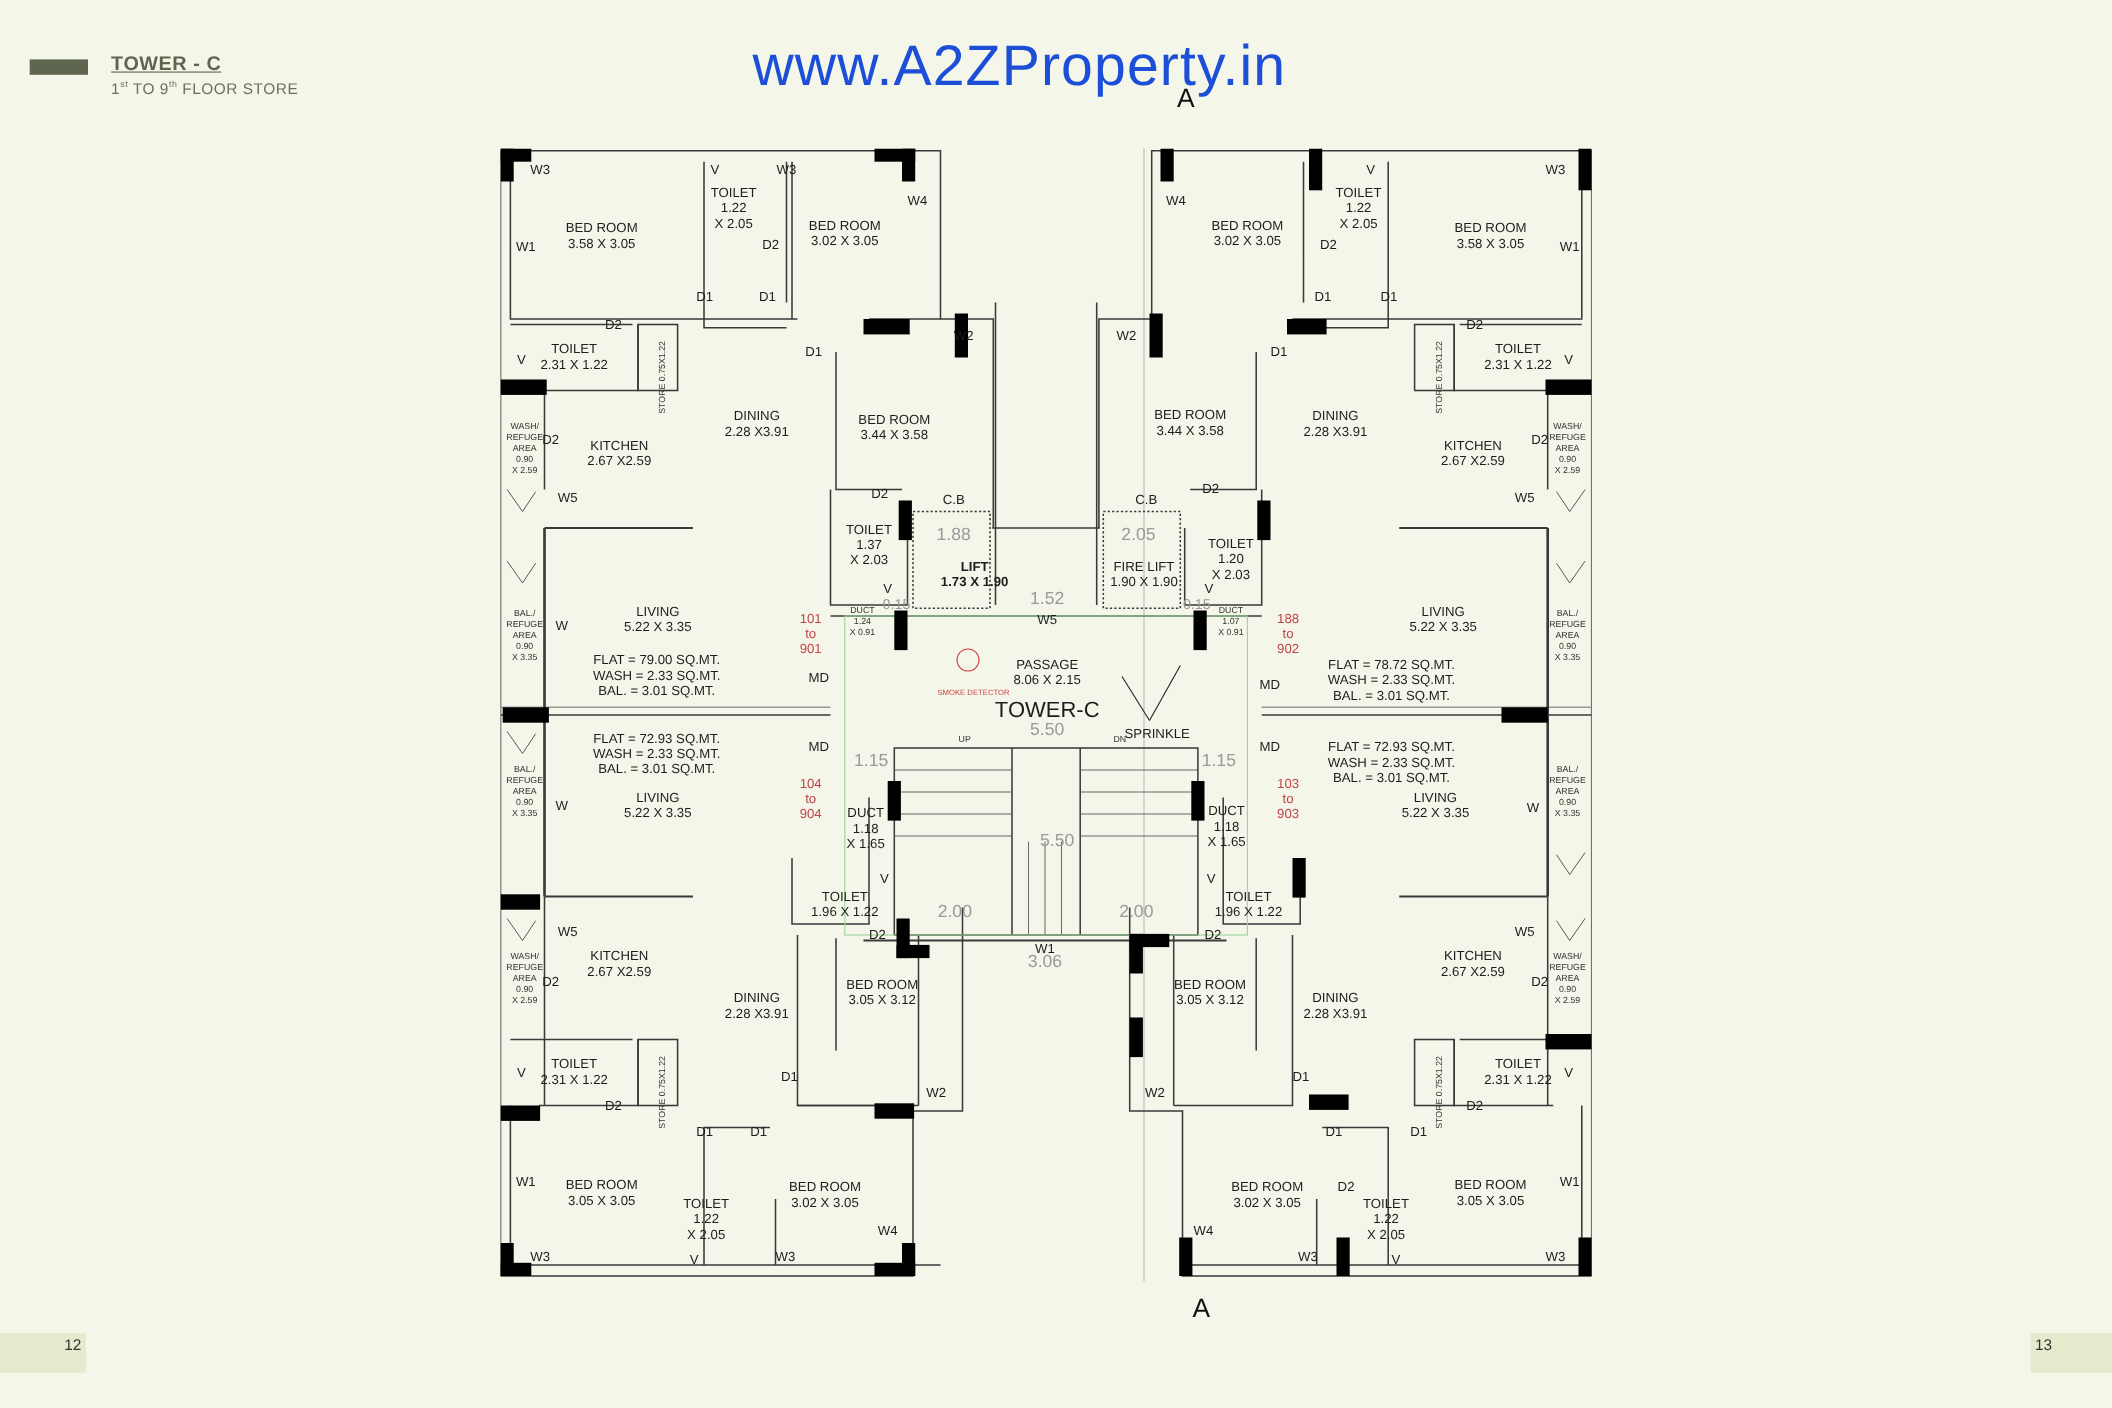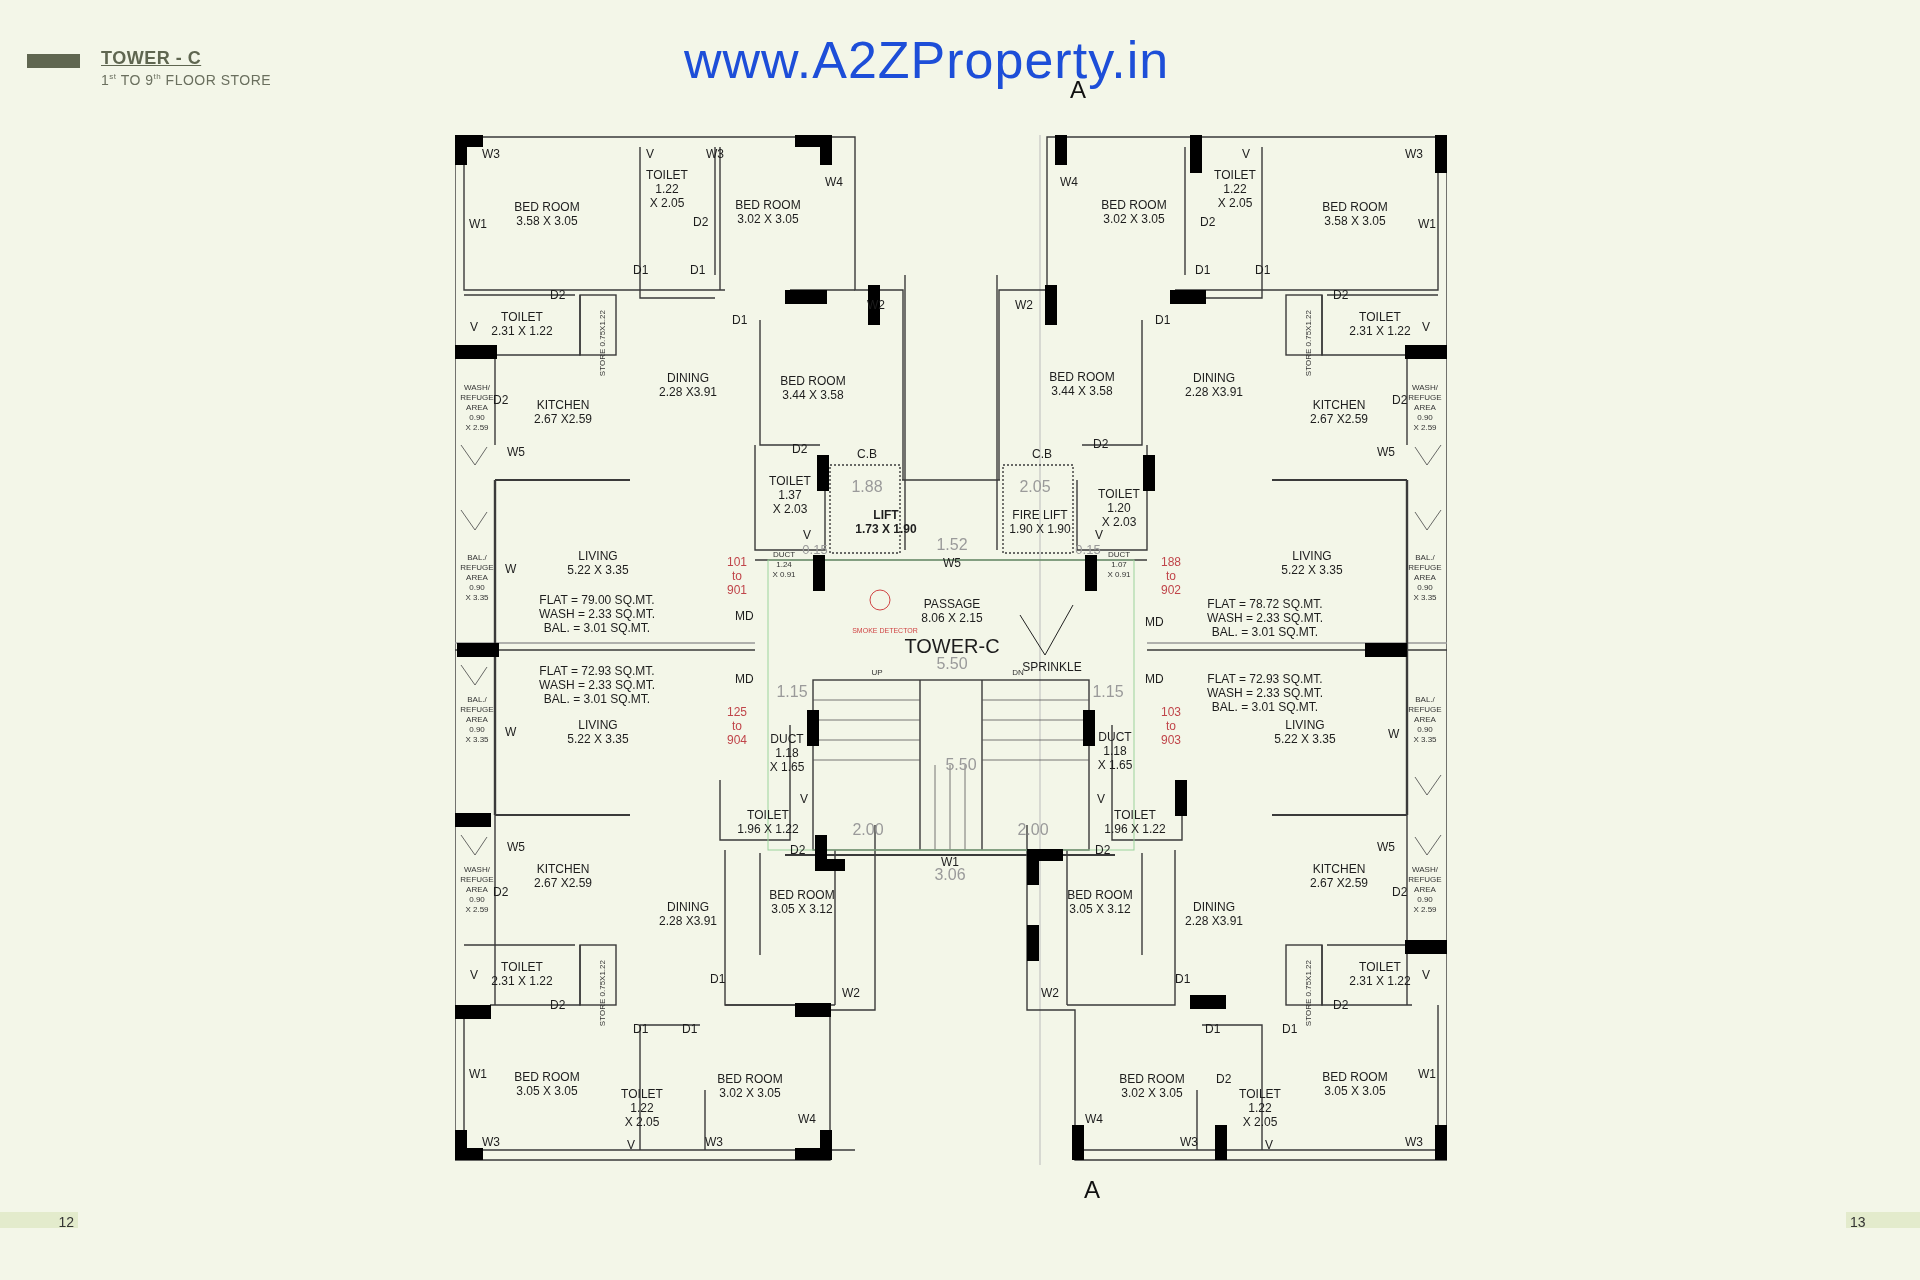--- a/index.html
+++ b/index.html
@@ -3,21 +3,21 @@
 <meta charset="utf-8">
 <style>
   html,body{margin:0;padding:0;}
   body{width:1920px;height:1280px;background:#f3f6e8;position:relative;overflow:hidden;font-family:"Liberation Sans",sans-serif;color:#1d1d1d;}
   .abs{position:absolute;}
   .hdr-bar{left:27px;top:54px;width:53px;height:14px;background:#5f6650;}
   .hdr-title{left:101px;top:48px;font-size:18px;font-weight:bold;color:#5f6650;text-decoration:underline;letter-spacing:0.5px;}
   .hdr-sub{left:101px;top:72px;font-size:14px;color:#6a6f5e;letter-spacing:0.5px;}
   .hdr-sub sup{font-size:8px;}
   .watermark-top{left:684px;top:30px;font-size:52px;color:#1d4ed8;letter-spacing:1px;}
-  .pg{top:1212px;height:16px;background:#e3ebcc;font-size:14px;line-height:20px;color:#333;}
+  .pg{top:1212px;height:36px;background:#e3ebcc;font-size:14px;line-height:20px;color:#333;}
   .pg-left{left:0;width:74px;text-align:right;padding-right:4px;}
   .pg-right{left:1846px;width:74px;padding-left:4px;}
   .secA{font-size:24px;color:#111;}
   .plan{left:455px;top:135px;width:992px;height:1030px;}
   svg.walls{position:absolute;left:0;top:0;}
   .lbl{position:absolute;text-align:center;font-size:12px;line-height:14px;white-space:nowrap;transform:translateX(-50%);color:#1d1d1d;}
   .lbl.sm{font-size:8px;line-height:10px;color:#333;}
   .lbl.tag{font-size:12px;transform:none;}
   .lbl.red{color:#c0454a;font-size:12px;}
   .lbl.big{font-size:20px;line-height:22px;}
@@ -340,21 +340,21 @@
     <div class="lbl" style="left:142px;top:529px;">
         <div>FLAT = 72.93 SQ.MT.</div>
         <div>WASH = 2.33 SQ.MT.</div>
         <div>BAL. = 3.01 SQ.MT.</div>
       </div>
     <div class="lbl" style="left:143px;top:583px;">
         <div>LIVING</div>
         <div>5.22 X 3.35</div>
       </div>
     <div class="lbl red" style="left:282px;top:570px;">
-        <div>125</div>
+        <div>104</div>
         <div>to</div>
         <div>904</div>
       </div>
     <div class="lbl sm" style="left:22px;top:560px;">
         <div>BAL./</div>
         <div>REFUGE</div>
         <div>AREA</div>
         <div>0.90</div>
         <div>X 3.35</div>
       </div>

